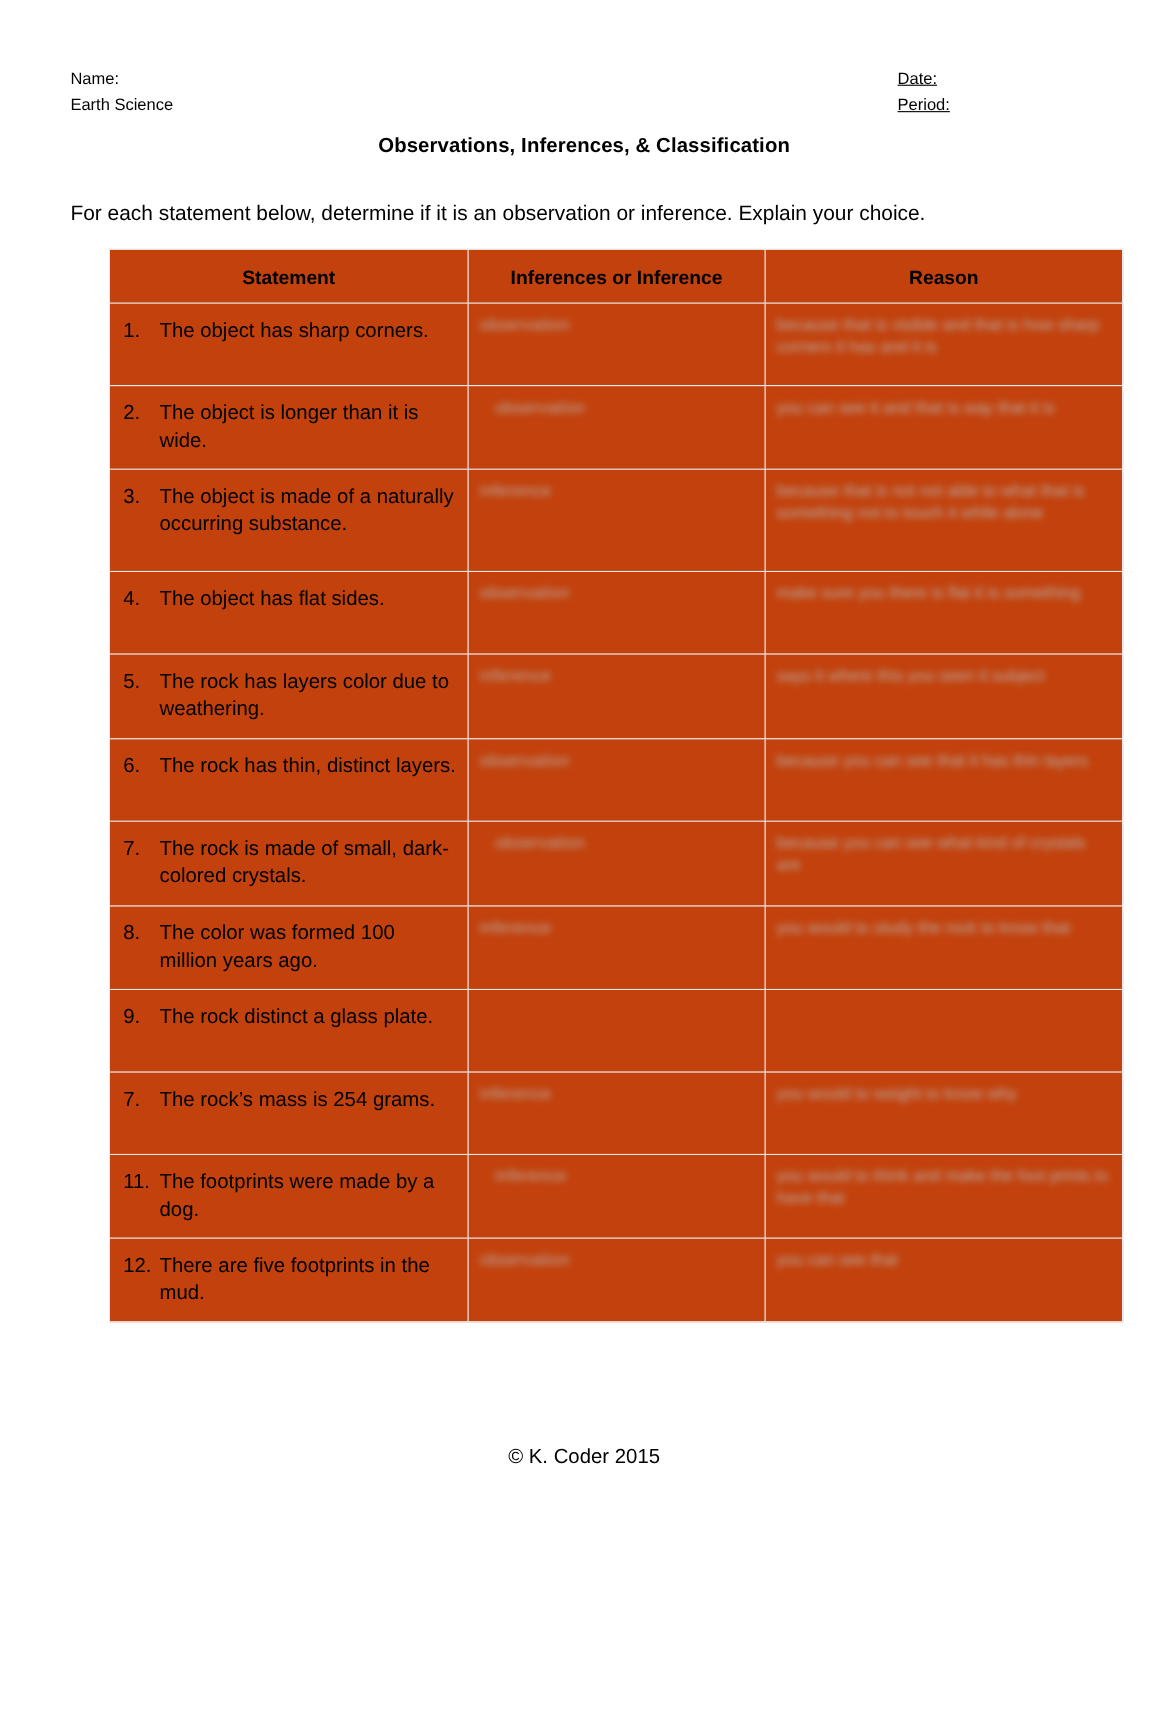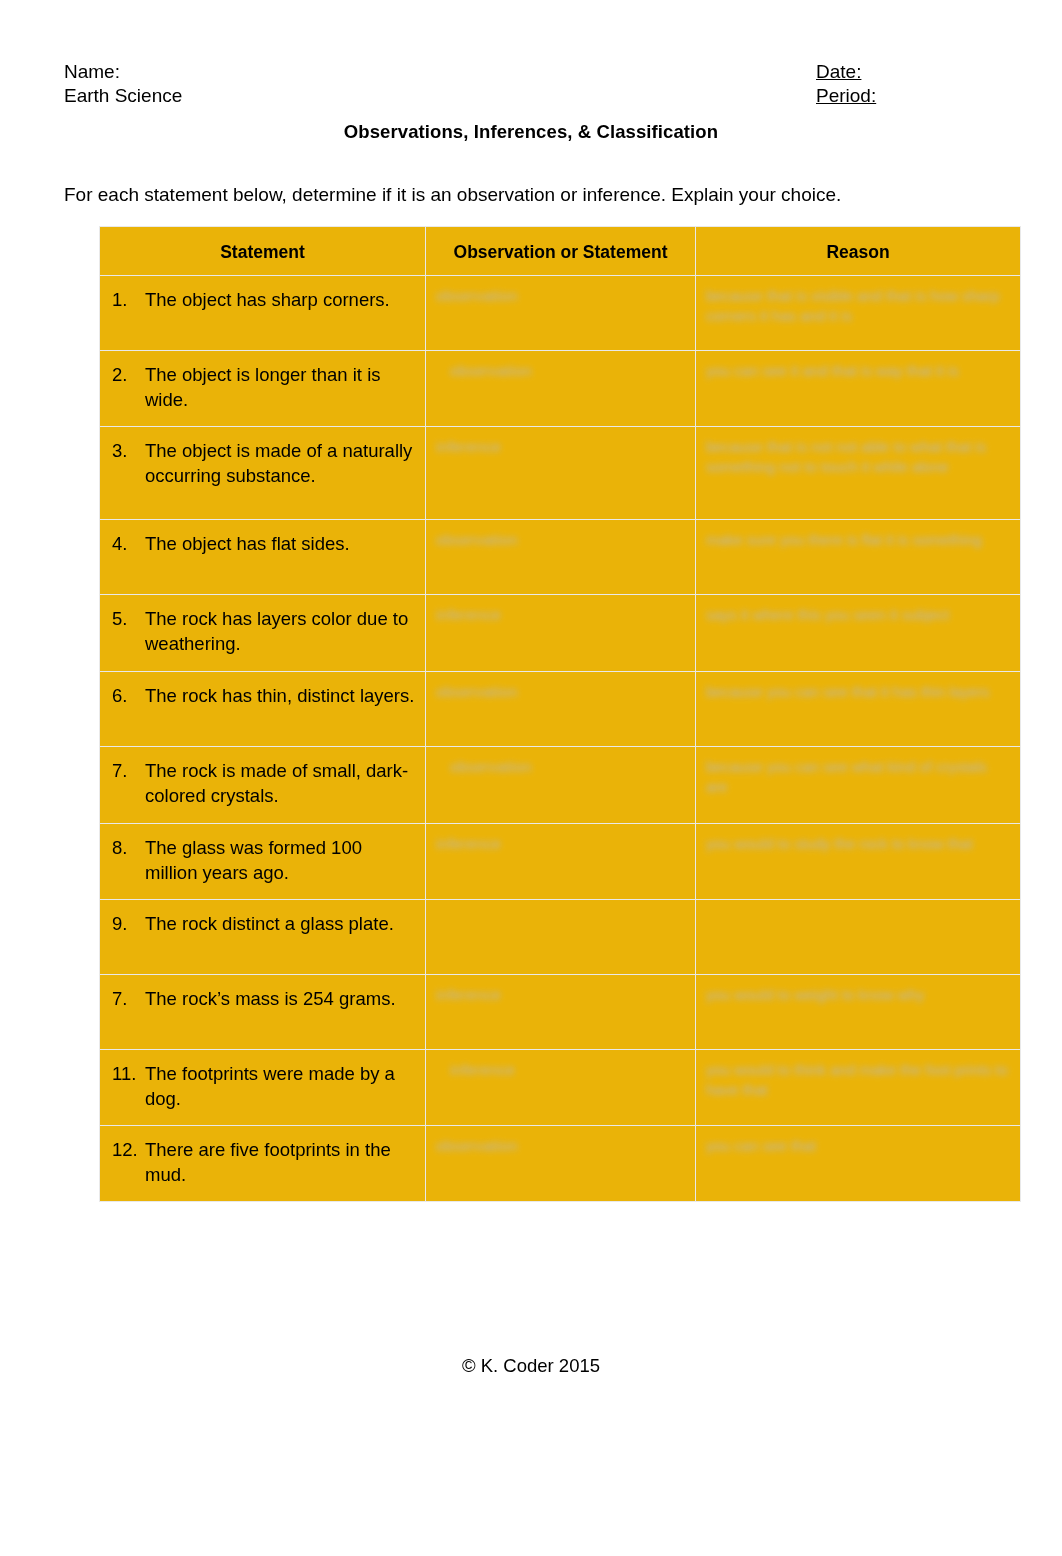--- a/index.html
+++ b/index.html
@@ -26,21 +26,21 @@
   
   .header {
     position: absolute;
     left: 64px;
     top: 60px;
     right: 60px;
   }
   .header-row {
     display: flex;
     align-items: center;
-    font-size: 19px;
+    font-size: 15px;
     line-height: 24px;
   }
   .header-left {
     width: 752px;
     flex: 0 0 752px;
   }
   .header-right {
     flex: 1 1 auto;
     text-decoration: underline;
   }
@@ -80,21 +80,21 @@
   }
   table.sheet col.c-stmt  { width: 326px; }
   table.sheet col.c-type  { width: 270px; }
   table.sheet col.c-reason{ width: 325px; }
 
   table.sheet th,
   table.sheet td {
     border: 1px solid #e9e9e9;
     vertical-align: top;
     padding: 0;
-    background: #eab308;
+    background: #c2410c;
   }
   table.sheet th {
     text-align: center;
     font-size: 17.5px;
     font-weight: bold;
     line-height: 22px;
     padding: 14px 6px 12px 6px;
   }
 
   .stmt-cell {
@@ -141,21 +141,20 @@
   .redact.pad-l   { padding-left: 14px; }
 
   
   .footer {
     position: absolute;
     left: 0;
     right: 0;
     top: 1313px;
     text-align: center;
     font-size: 18.5px;
-    margin-top: 42px;
   }
 </style>
 </head>
 <body>
 
 <div class="page">
 
   <div class="header">
     <div class="header-row">
       <div class="header-left">Name:</div>
@@ -174,21 +173,21 @@
   <div class="tbl-wrap">
     <table class="sheet">
       <colgroup>
         <col class="c-stmt">
         <col class="c-type">
         <col class="c-reason">
       </colgroup>
       <thead>
         <tr>
           <th>Statement</th>
-          <th>Observation or Statement</th>
+          <th>Inferences or Inference</th>
           <th>Reason</th>
         </tr>
       </thead>
       <tbody id="table-body">
           <tr>
             <td style="height: 68px;">
               <div class="stmt-cell">
                 <div class="stmt-line">
                   <span class="stmt-num">1.</span>
                   <span class="stmt-text justify">The object has sharp corners.</span>
@@ -324,21 +323,21 @@
               <div class="ans-cell">
                 <span class="redact">because you can see what kind of crystals are</span>
               </div>
             </td>
           </tr>
           <tr>
             <td style="height: 72px;">
               <div class="stmt-cell">
                 <div class="stmt-line">
                   <span class="stmt-num">8.</span>
-                  <span class="stmt-text">The glass was formed 100 million years ago.</span>
+                  <span class="stmt-text">The color was formed 100 million years ago.</span>
                 </div>
               </div>
             </td>
             <td>
               <div class="ans-cell">
                 <span class="redact r-short">inference</span>
               </div>
             </td>
             <td>
               <div class="ans-cell">

